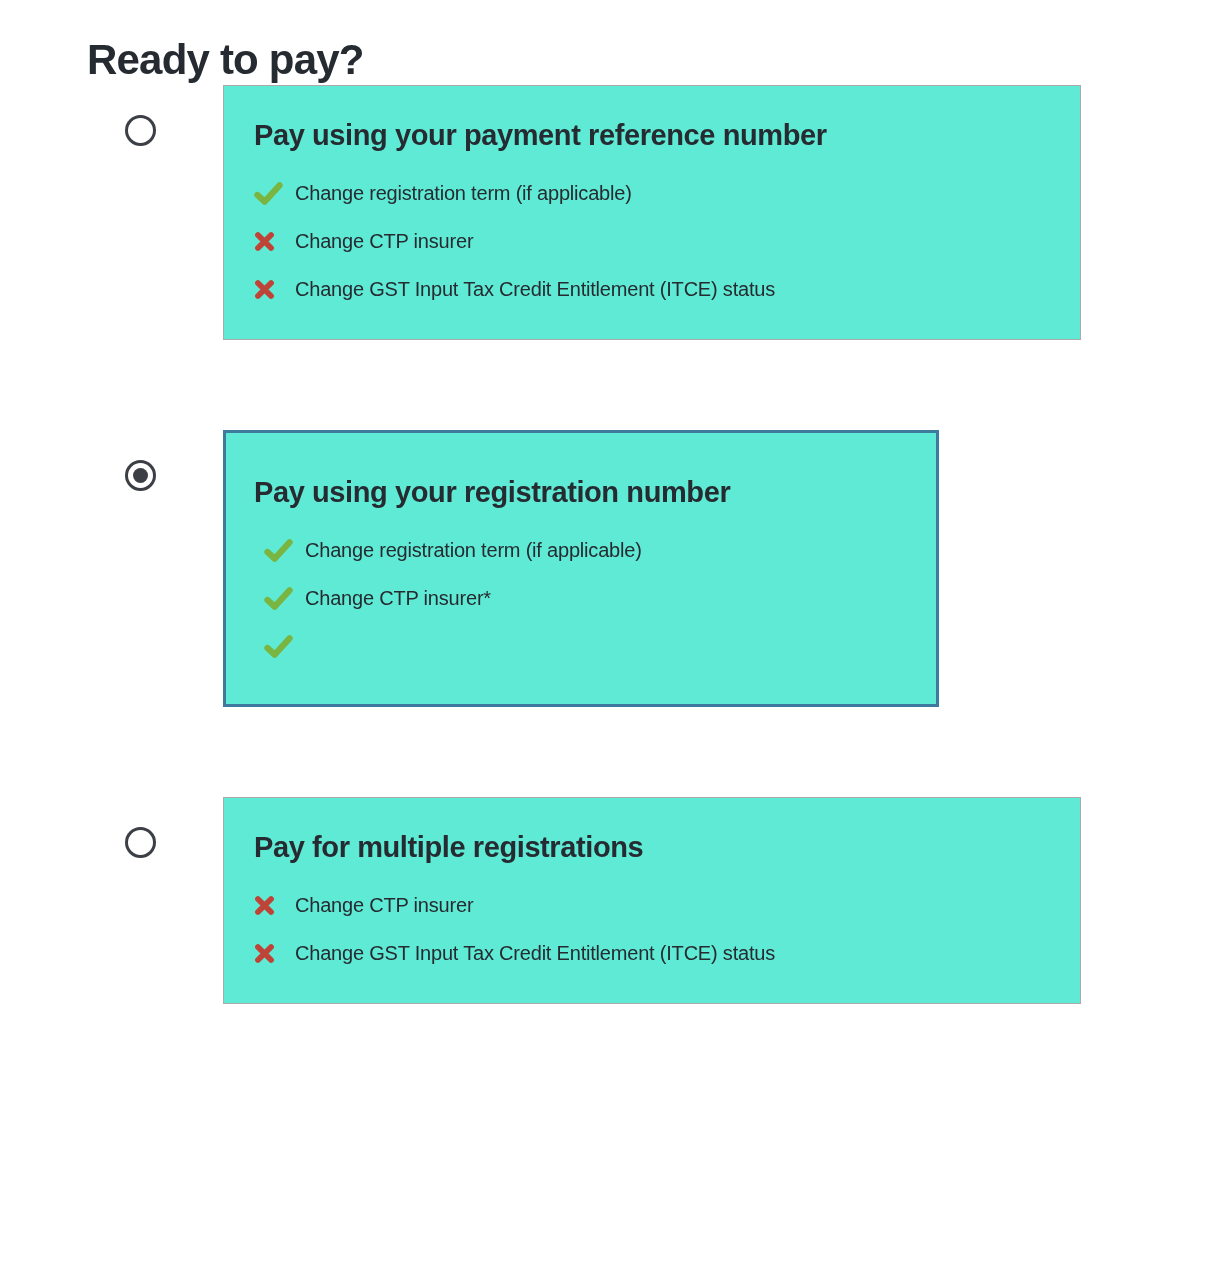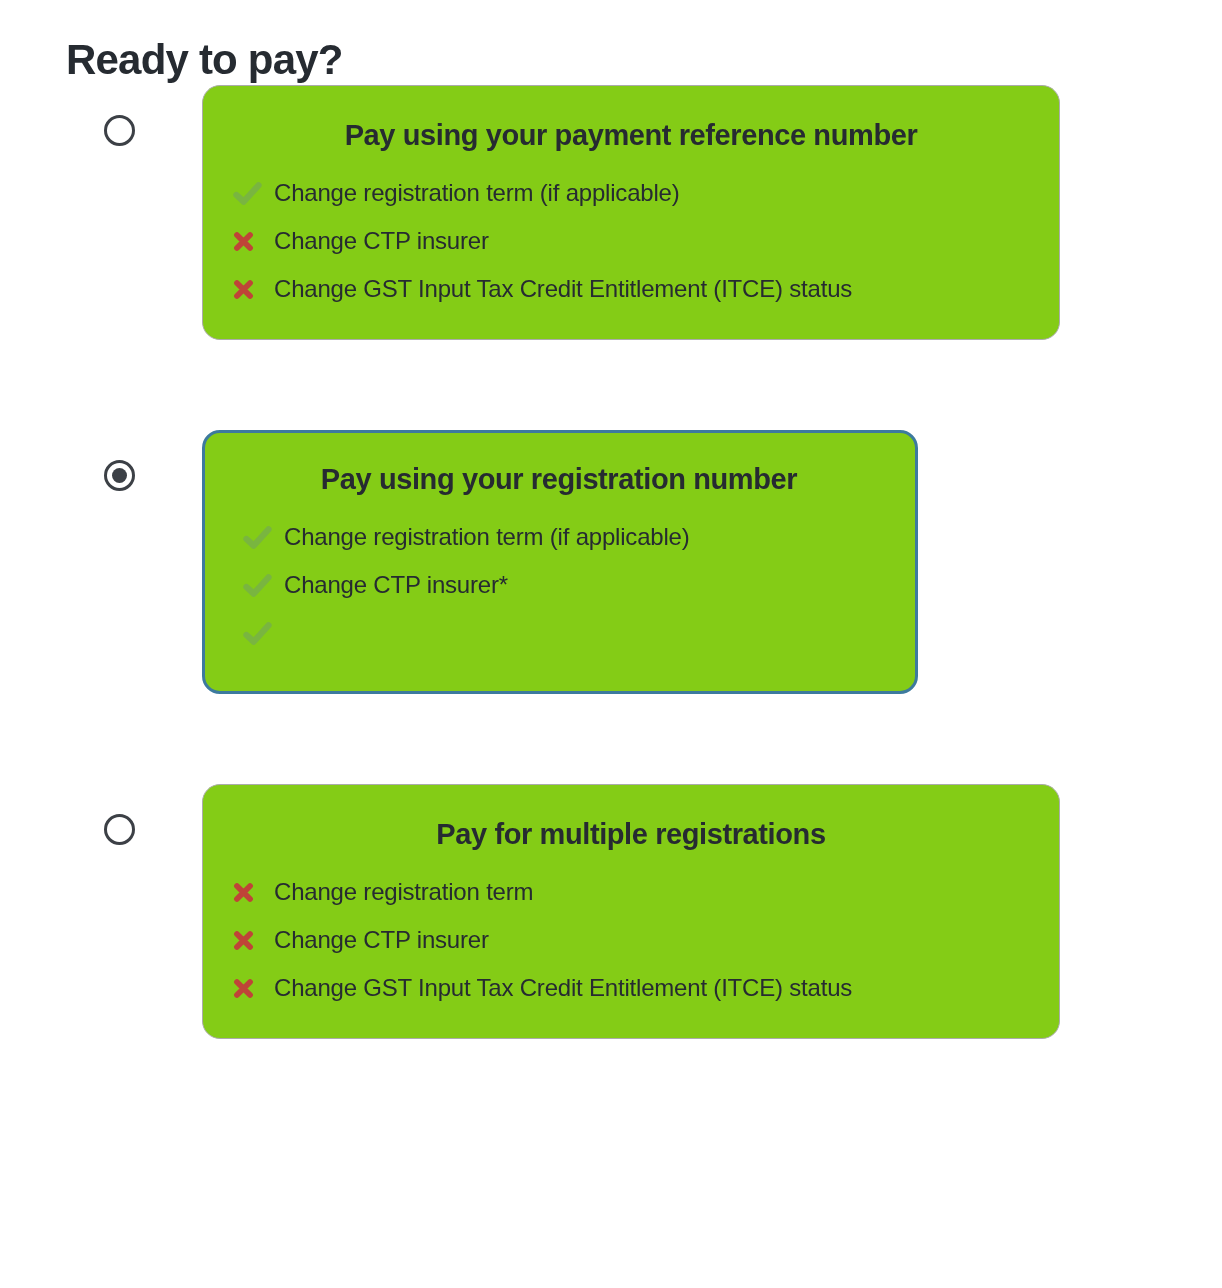--- a/index.html
+++ b/index.html
@@ -11,21 +11,21 @@
     --text:#262b31;
   }
   *{ box-sizing:border-box; }
   html,body{ margin:0; padding:0; background:#ffffff; }
   body{
     font-family:"Liberation Sans","DejaVu Sans",sans-serif;
     color:var(--text);
     letter-spacing:-0.2px;
     width:1222px;
   }
-  .page{ padding:35px 30px 30px 66px; }
+  .page{ padding:35px 30px 30px 66px;margin-left:21px; }
 
   h1.page-title{
     margin:0;
     font-size:42px;
     line-height:50px;
     font-weight:700;
     letter-spacing:-0.8px;
   }
   .subtitle{
     margin:44px 0 48px 0;
@@ -62,51 +62,50 @@
   .radio.selected::after{
     content:"";
     position:absolute;
     inset:5px;
     border-radius:50%;
     background:#3c4046;
   }
 
   .card{
     width:858px;
-    background:#84cc16;
+    background:#5eead4;
     border:1px solid var(--card-border);
-    border-radius:18px;
+    border-radius:0;
     padding:31px 30px 26px 30px;
-    text-align:center;
   }
   .card.selected{
     width:716px;
     border:3px solid var(--accent-border);
-    padding:28px 30px 34px 28px;
+    padding:41px 30px 34px 28px;
   }
 
   .card-title{
     margin:0;
     font-size:29px;
     line-height:36px;
     font-weight:700;
     letter-spacing:-0.4px;
   }
 
   ul.features{
     list-style:none;
     margin:16px 0 0 0;
     padding:0;
   }
   .card.selected ul.features{ margin-left:10px; }
   ul.features li{
     display:flex;
     align-items:center;
     height:48px;
-    font-size:24px;
+    font-size:20px;
     line-height:48px;
   }
   .li-icon-slot{
     flex:none;
     width:30px;
     margin-right:11px;
     display:flex;
     align-items:center;
   }
 
@@ -201,28 +200,20 @@
     </div>
     <div class="card">
       <h2 class="card-title">Pay for multiple registrations</h2>
       <ul class="features">
           <li>
             <span class="li-icon-slot">
               <svg class="li-icon" width="21" height="21" viewBox="0 0 24 24" aria-hidden="true">
                 <path d="M4.5 4.5 L19.5 19.5 M19.5 4.5 L4.5 19.5" fill="none" stroke="var(--cross-red)" stroke-width="6.5" stroke-linecap="round"></path>
               </svg>
             </span>
-            <span class="li-text">Change registration term</span>
-          </li>
-          <li>
-            <span class="li-icon-slot">
-              <svg class="li-icon" width="21" height="21" viewBox="0 0 24 24" aria-hidden="true">
-                <path d="M4.5 4.5 L19.5 19.5 M19.5 4.5 L4.5 19.5" fill="none" stroke="var(--cross-red)" stroke-width="6.5" stroke-linecap="round"></path>
-              </svg>
-            </span>
             <span class="li-text">Change CTP insurer</span>
           </li>
           <li>
             <span class="li-icon-slot">
               <svg class="li-icon" width="21" height="21" viewBox="0 0 24 24" aria-hidden="true">
                 <path d="M4.5 4.5 L19.5 19.5 M19.5 4.5 L4.5 19.5" fill="none" stroke="var(--cross-red)" stroke-width="6.5" stroke-linecap="round"></path>
               </svg>
             </span>
             <span class="li-text">Change GST Input Tax Credit Entitlement (ITCE) status</span>
           </li>

